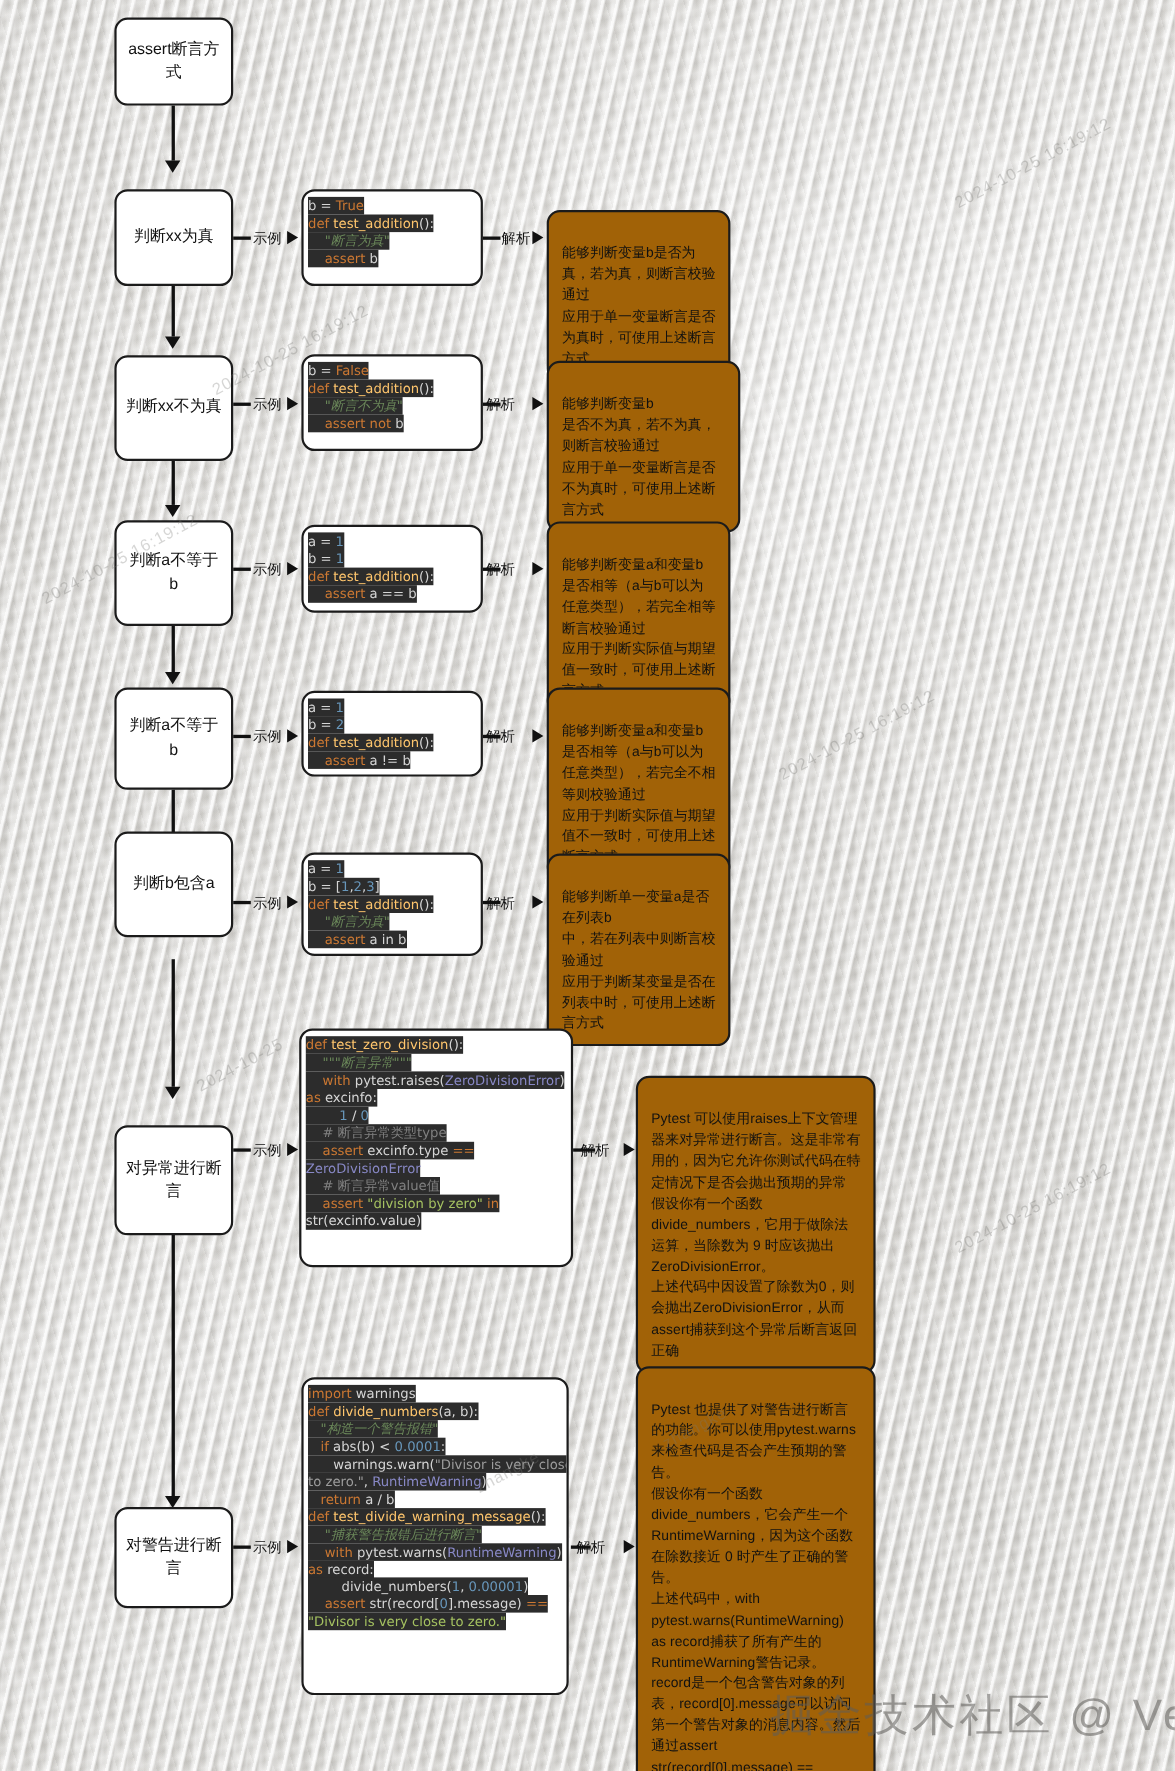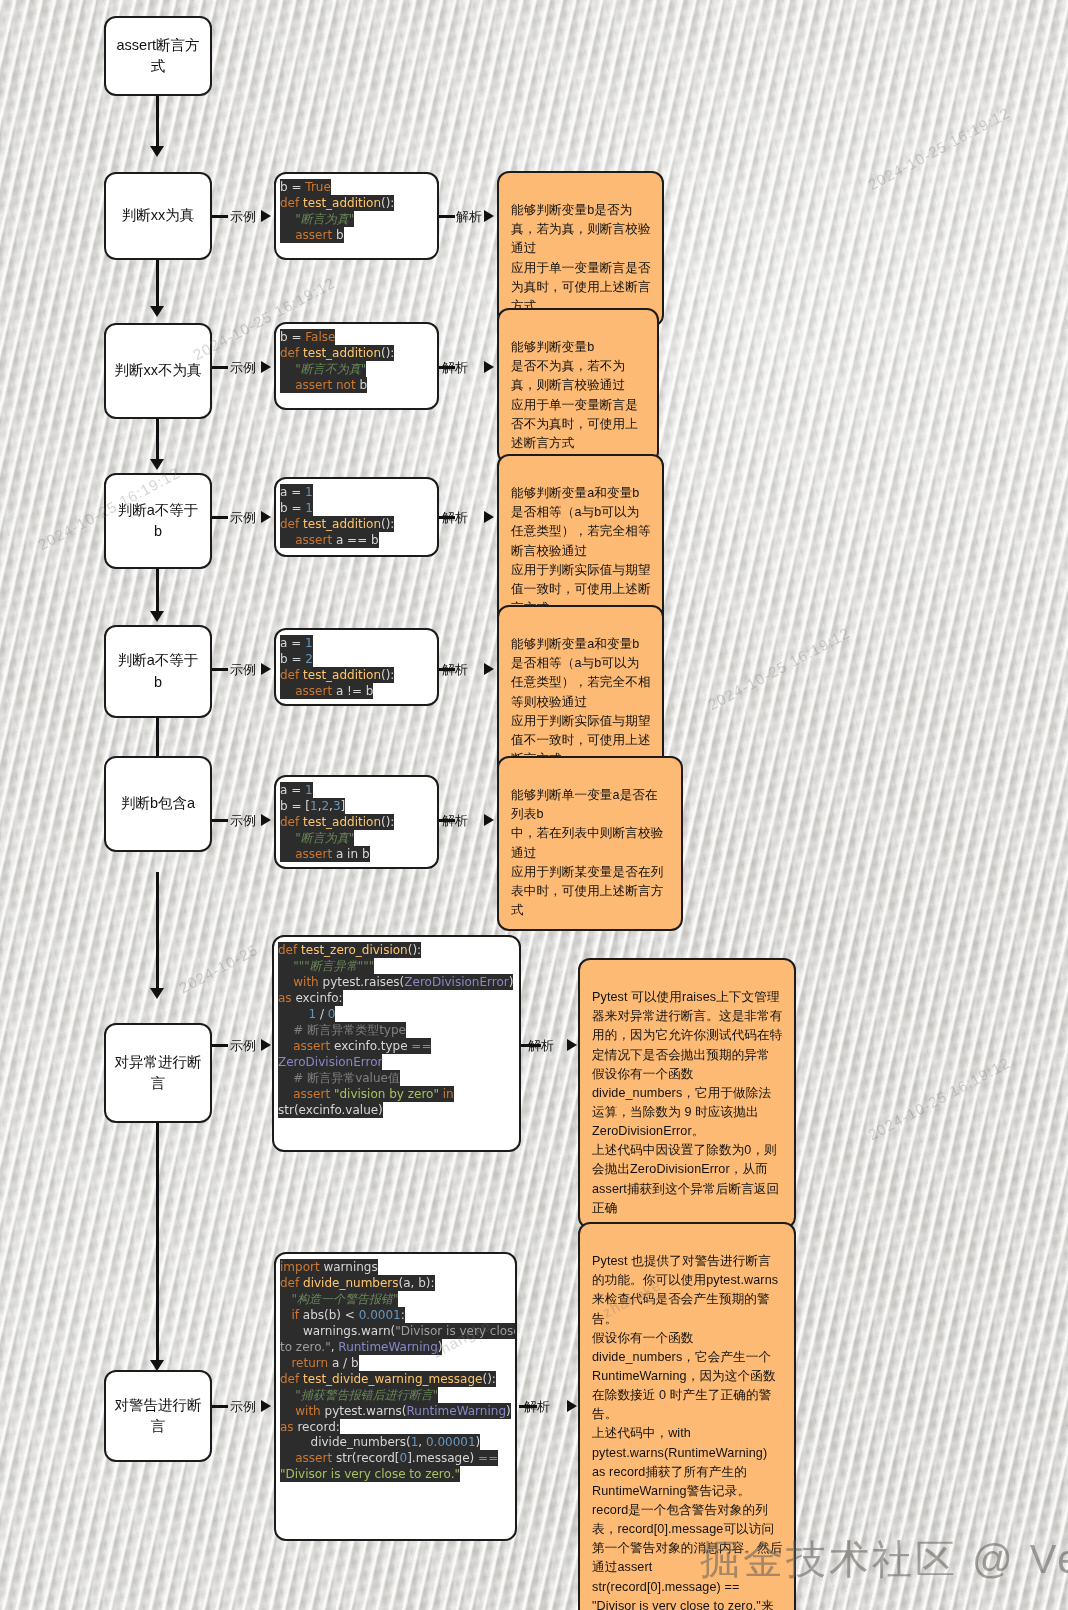--- a/index.html
+++ b/index.html
@@ -64,30 +64,31 @@
   }
   .node.stage {
     width: 108px;
     font-weight: 400;
   }
 
   
   .panel {
     position: absolute;
     box-sizing: border-box;
-    background: #fdba74;
+    background: #a16207;
     border: 2px solid #1b1b1b;
     border-radius: 12px;
     padding: 9px 11px 9px 12px;
     font-size: 12.6px;
     line-height: 1.52;
     color: #111;
     text-align: left;
     white-space: pre-line;
     letter-spacing: .1px;
+    margin-top: 20px;
   }
 
   
   .codecard {
     position: absolute;
     box-sizing: border-box;
     background: #ffffff;
     border: 2px solid #1b1b1b;
     border-radius: 12px;
     padding: 6px 6px 6px 4px;
@@ -237,21 +238,21 @@
   </div>
   <div class="hline" style="left:212px; top:366px; width:16px;"></div>
   <div class="edge-label" style="left:230px; top:359px;">示例</div>
   <div class="arrow-right" style="left:261px; top:361px;"></div>
   <div class="codecard" style="left:274px; top:322px; width:165px; height:88px;">
     <div class="code"><span class="ln"><span class="seg"><span class="pln">b = </span><span class="kw">False</span></span></span><span class="ln"><span class="seg"><span class="kw">def </span><span class="fn">test_addition</span><span class="pln">():</span></span></span><span class="ln"><span class="seg"><span class="doc">    "断言不为真"</span></span></span><span class="ln"><span class="seg"><span class="kw">    assert not </span><span class="pln">b</span></span></span></div>
   </div>
   <div class="hline" style="left:439px; top:366px; width:16px;"></div>
   <div class="edge-label" style="left:442px; top:359px;">解析</div>
   <div class="arrow-right" style="left:484px; top:361px;"></div>
-  <div class="panel" style="left:497px; top:308px; width:162px;">
+  <div class="panel" style="left:497px; top:308px; width:176px;">
     <span>能够判断变量b
 是否不为真，若不为真，则断言校验通过
 应用于单一变量断言是否不为真时，可使用上述断言方式</span>
   </div>
 
   <div class="node stage" style="left:104px; top:473px; height:96px;">
     <span>判断a不等于b</span>
   </div>
   <div class="hline" style="left:212px; top:516px; width:16px;"></div>
   <div class="edge-label" style="left:230px; top:509px;">示例</div>
@@ -289,21 +290,21 @@
   </div>
   <div class="hline" style="left:212px; top:819px; width:16px;"></div>
   <div class="edge-label" style="left:230px; top:812px;">示例</div>
   <div class="arrow-right" style="left:261px; top:814px;"></div>
   <div class="codecard" style="left:274px; top:775px; width:165px; height:94px;">
     <div class="code"><span class="ln"><span class="seg"><span class="pln">a = </span><span class="num">1</span></span></span><span class="ln"><span class="seg"><span class="pln">b = [</span><span class="num">1</span><span class="pln">,</span><span class="num">2</span><span class="pln">,</span><span class="num">3</span><span class="pln">]</span></span></span><span class="ln"><span class="seg"><span class="kw">def </span><span class="fn">test_addition</span><span class="pln">():</span></span></span><span class="ln"><span class="seg"><span class="doc">    "断言为真"</span></span></span><span class="ln"><span class="seg"><span class="kw">    assert </span><span class="pln">a in b</span></span></span></div>
   </div>
   <div class="hline" style="left:439px; top:819px; width:16px;"></div>
   <div class="edge-label" style="left:442px; top:812px;">解析</div>
   <div class="arrow-right" style="left:484px; top:814px;"></div>
-  <div class="panel" style="left:497px; top:756px; width:186px;">
+  <div class="panel" style="left:497px; top:756px; width:167px;">
     <span>能够判断单一变量a是否在列表b
 中，若在列表中则断言校验通过
 应用于判断某变量是否在列表中时，可使用上述断言方式</span>
   </div>
 
   <div class="node stage" style="left:104px; top:998px; height:100px;margin-top:25px;">
     <span>对异常进行断言</span>
   </div>
   <div class="hline" style="left:212px; top:1044px; width:16px;"></div>
   <div class="edge-label" style="left:230px; top:1037px;">示例</div>

